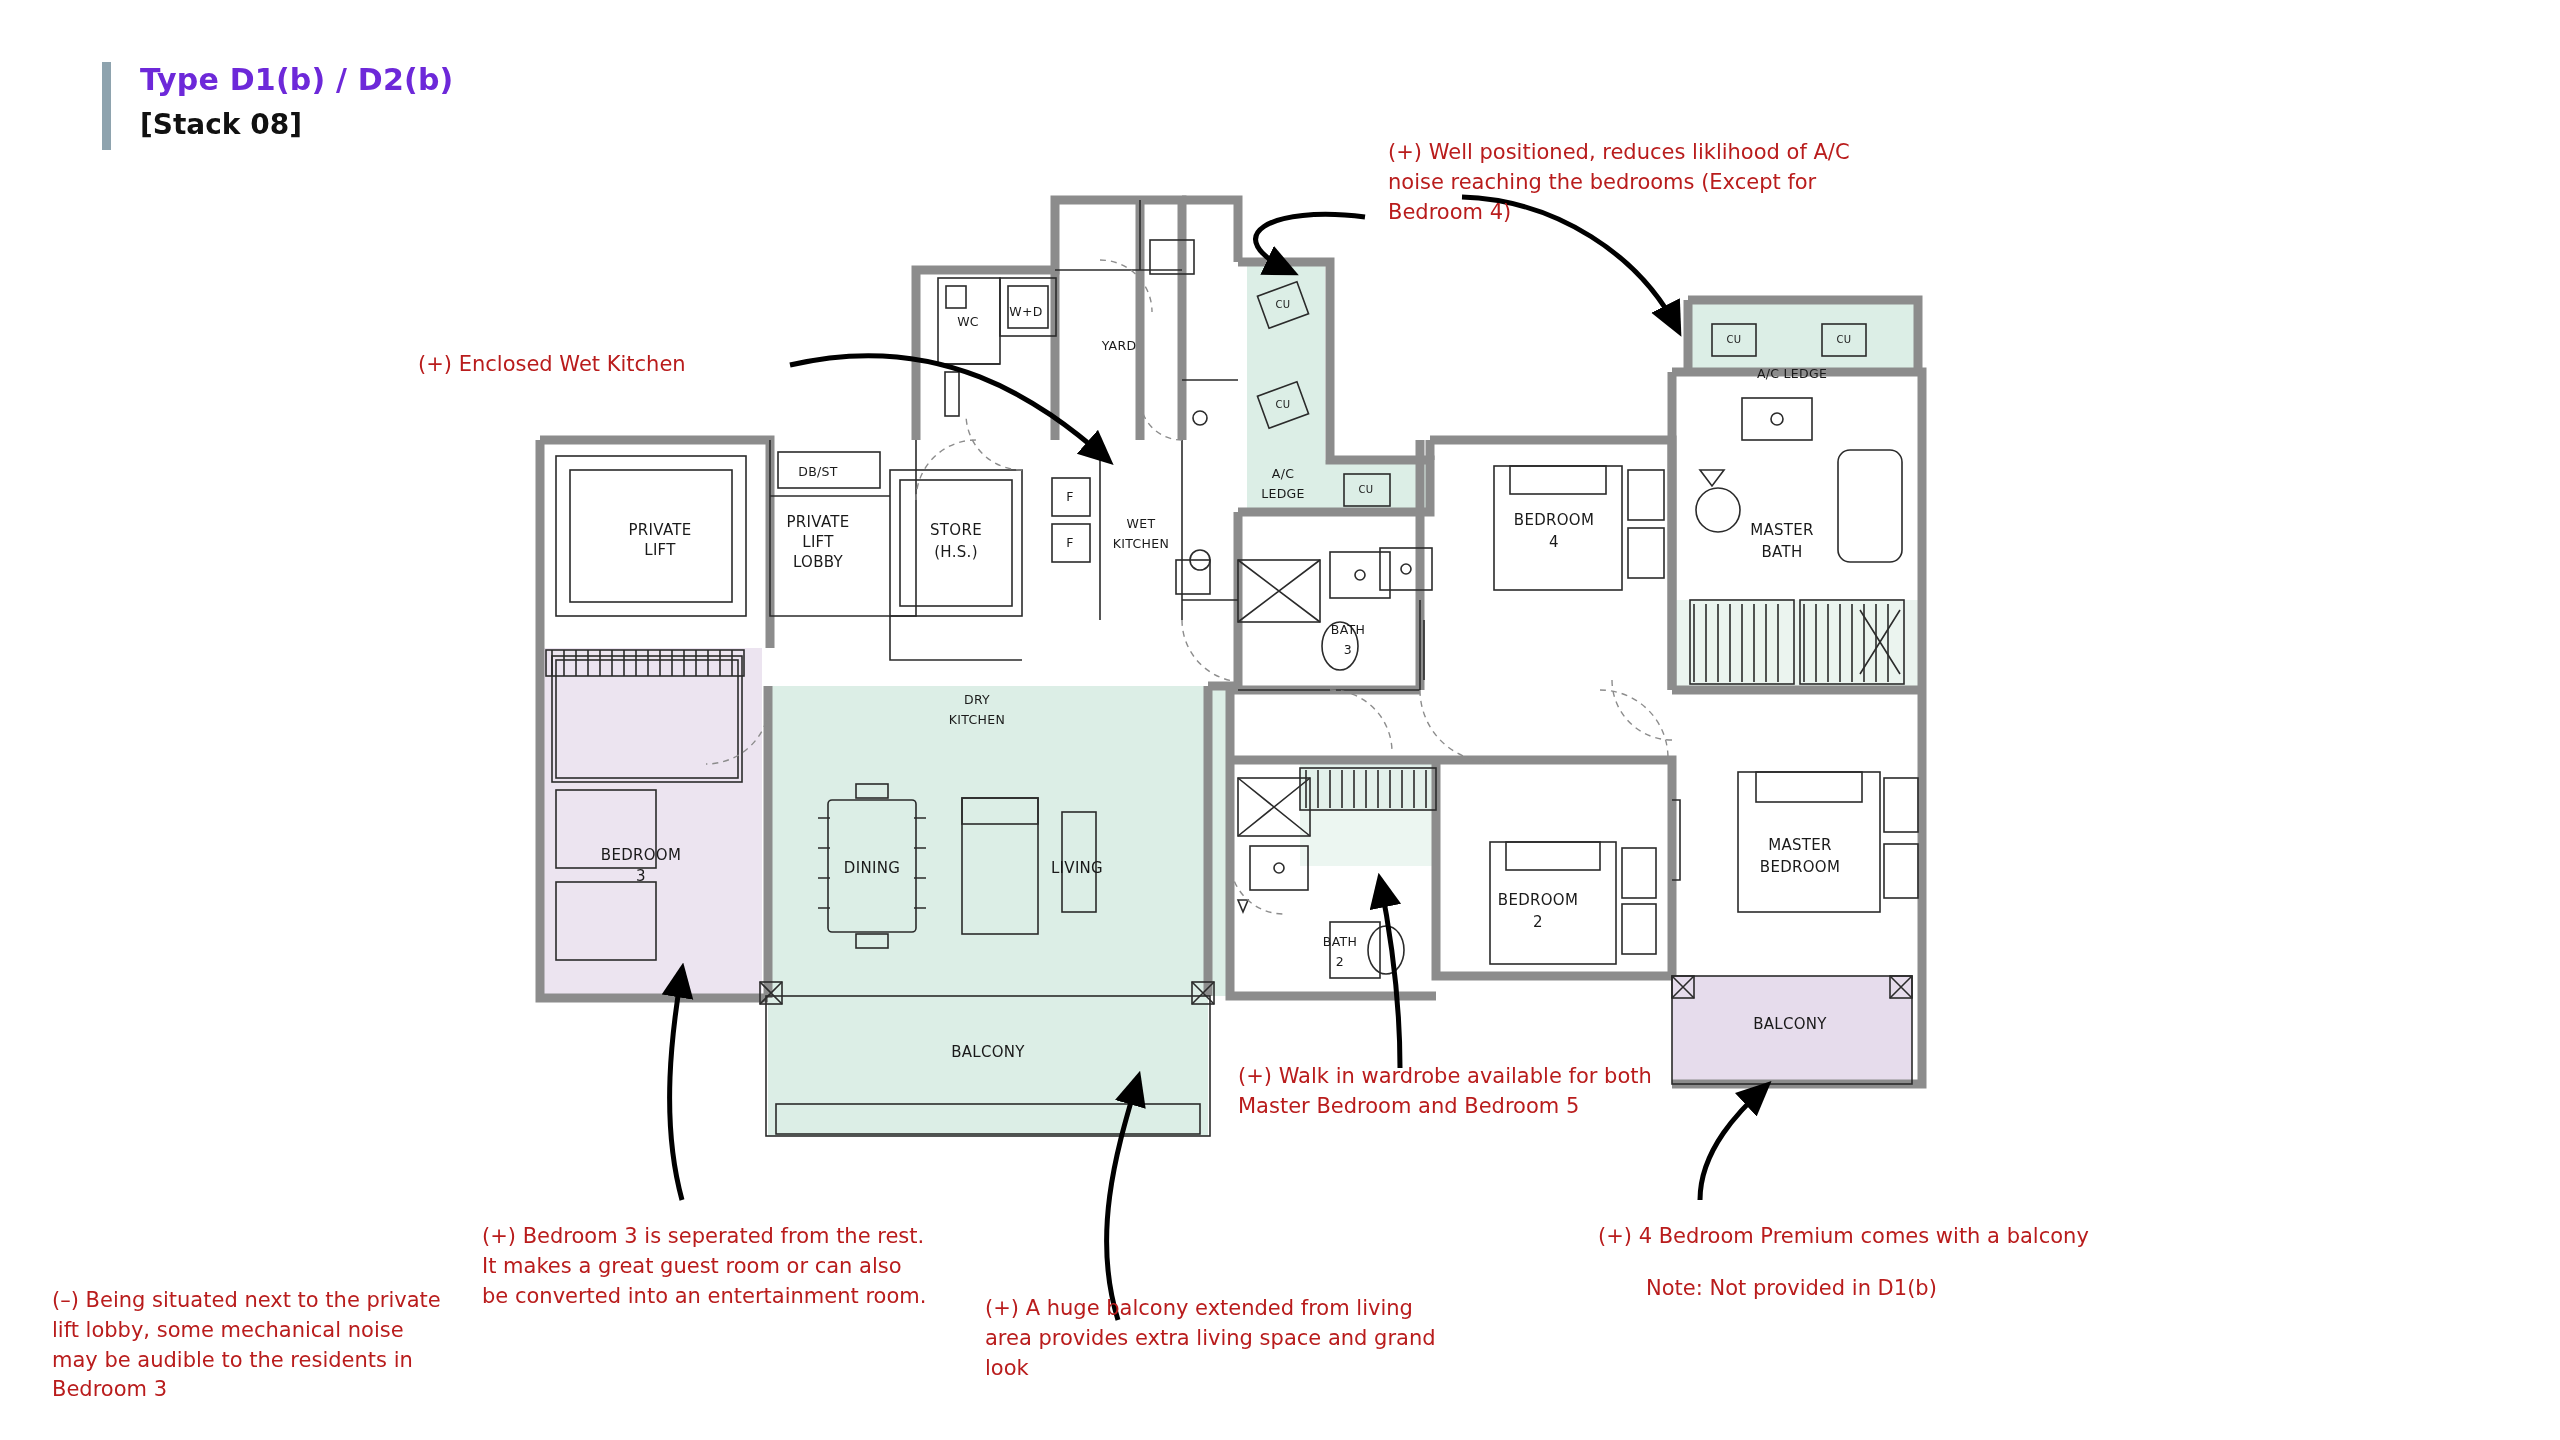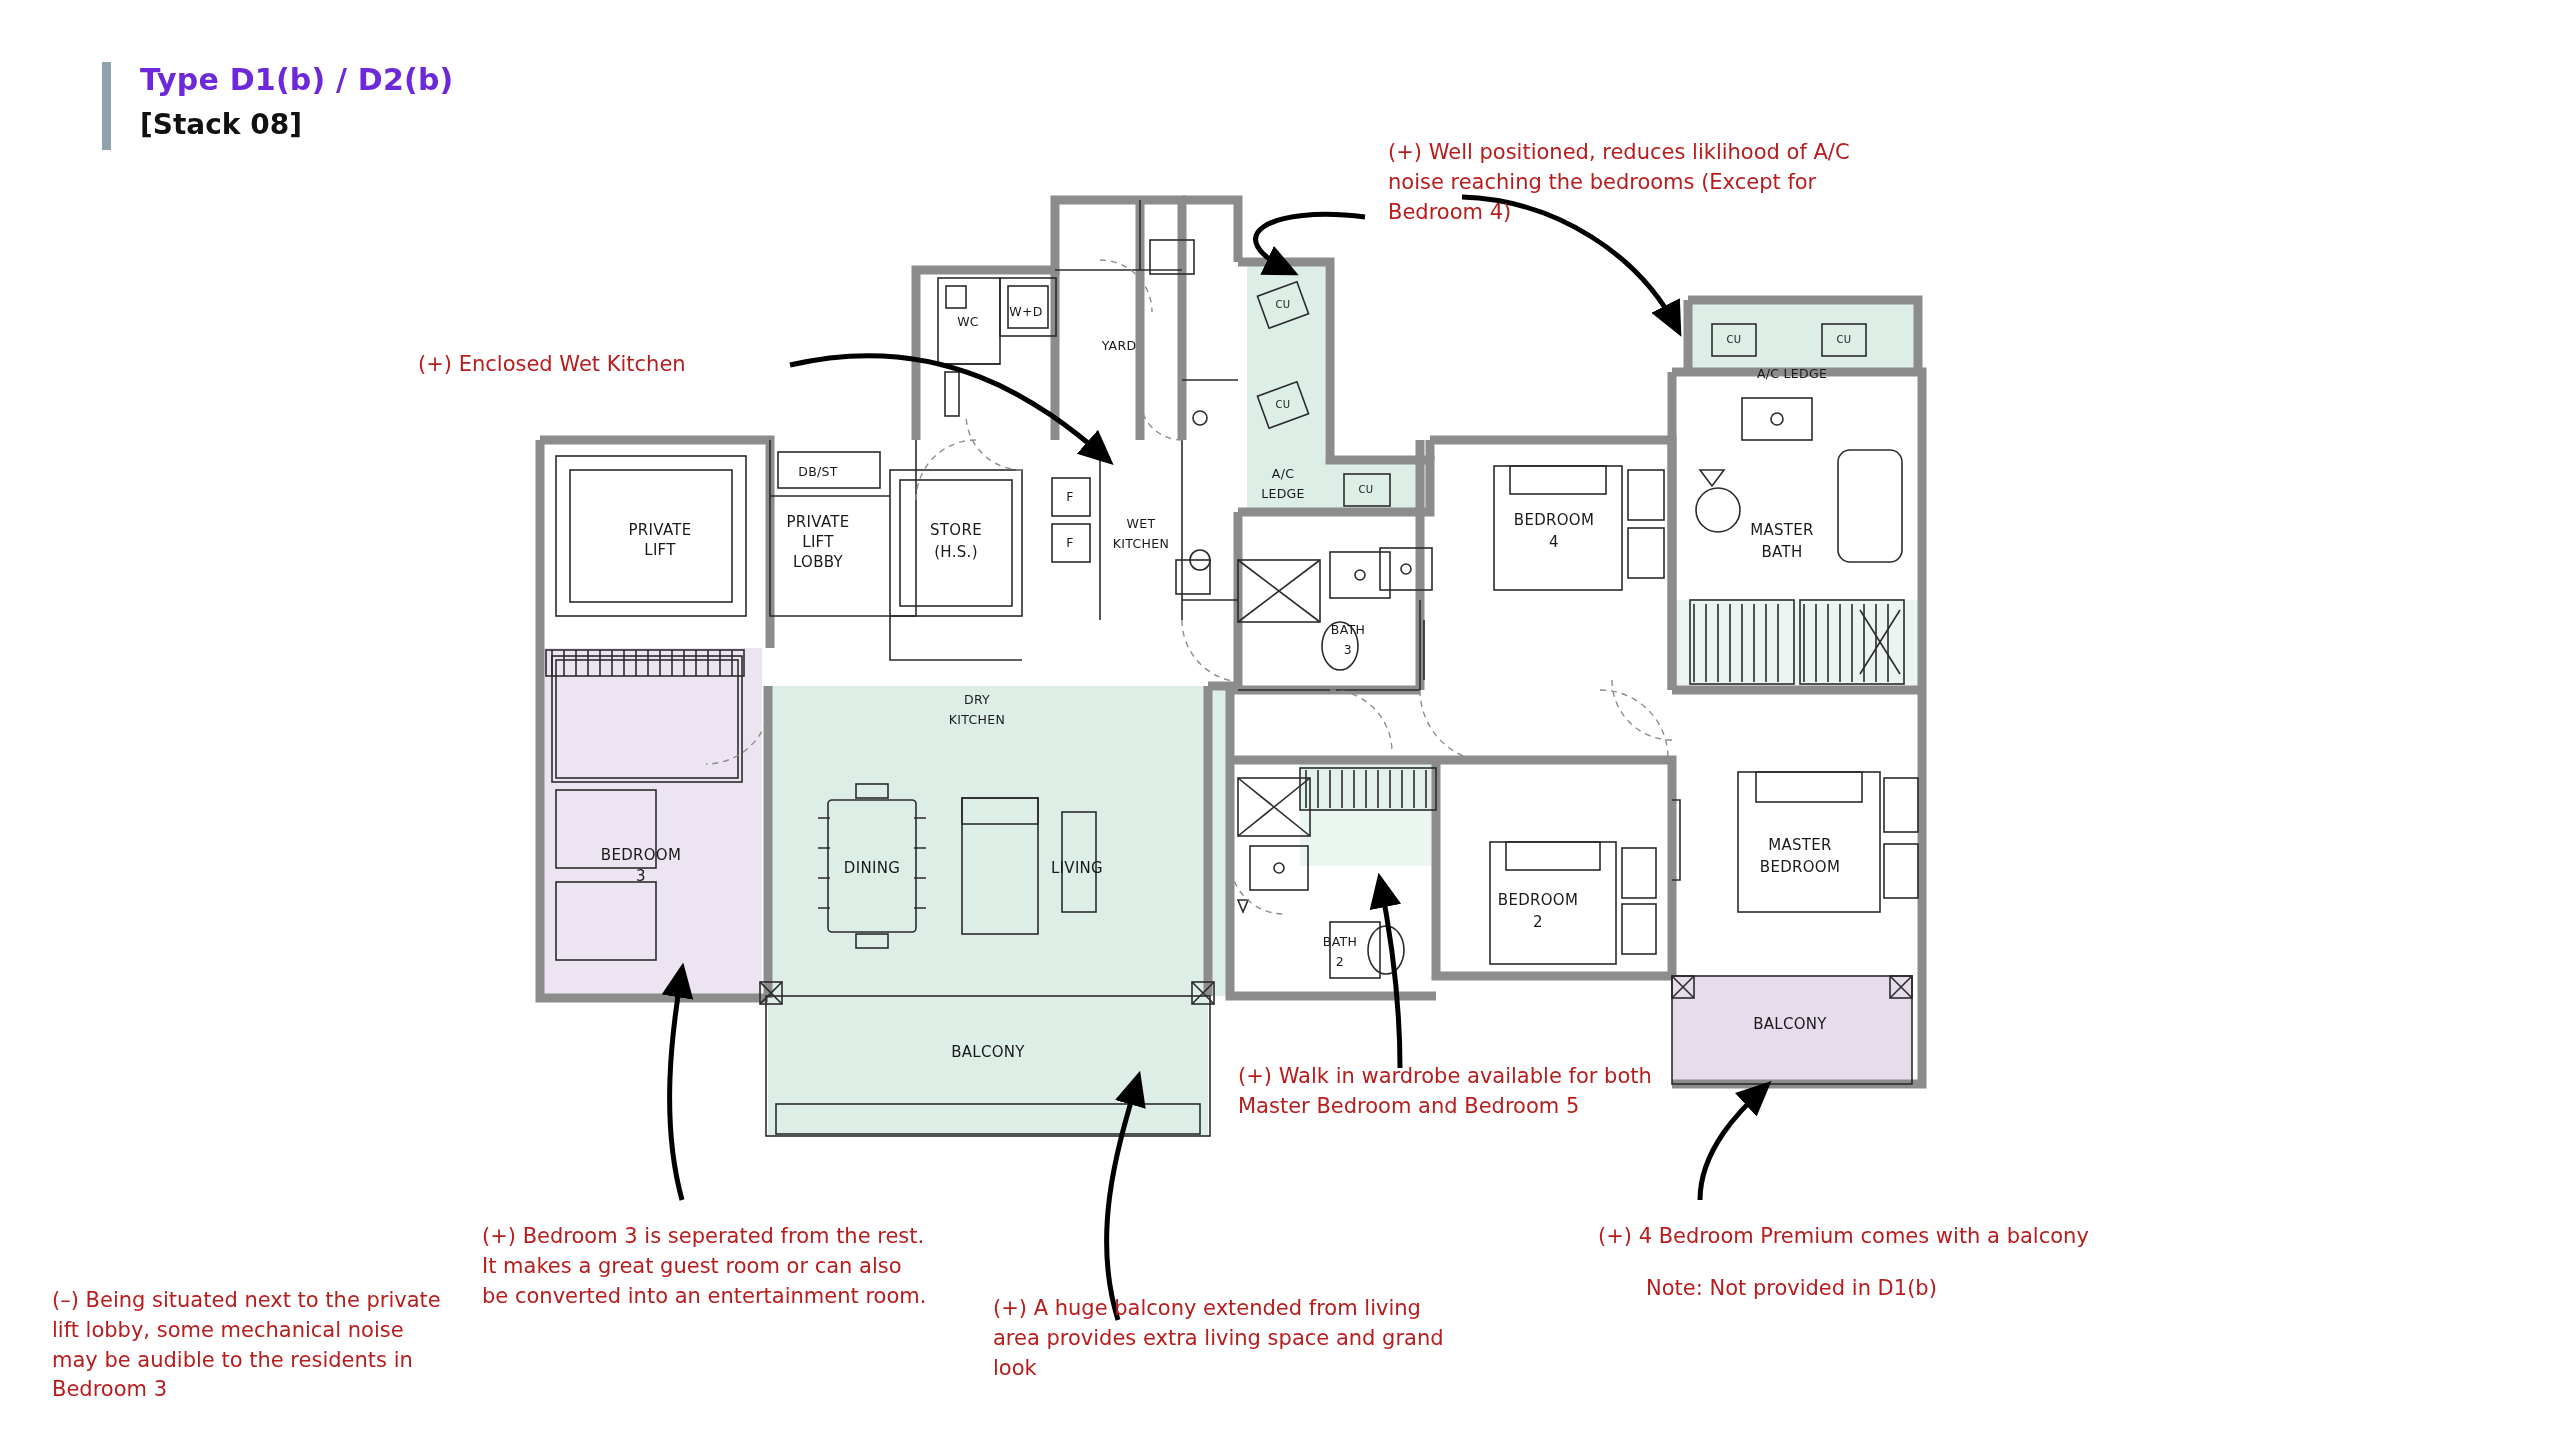--- a/index.html
+++ b/index.html
@@ -390,21 +390,21 @@
 <div class="annot" style="left:52px; top:1286px; width:400px;">
   <span class="sign">(–)</span>
   <span>Being situated next to the private lift lobby, some mechanical noise may be audible to the residents in Bedroom 3</span>
 </div>
 
 <div class="annot" style="left:482px; top:1222px; width:450px;">
   <span class="sign">(+)</span>
   <span>Bedroom 3 is seperated from the rest. It makes a great guest room or can also be converted into an entertainment room.</span>
 </div>
 
-<div class="annot" style="left:985px; top:1294px; width:470px;margin-left:8px;">
+<div class="annot" style="left:985px; top:1294px; width:470px;">
   <span class="sign">(+)</span>
   <span>A huge balcony extended from living area provides extra living space and grand look</span>
 </div>
 
 <div class="annot" style="left:1598px; top:1222px; width:520px;">
   <span class="sign">(+)</span>
   <span>4 Bedroom Premium comes with a balcony</span>
   <span class="annot-note" style="margin-left:48px;">Note: Not provided in D1(b)</span>
 </div>
 

